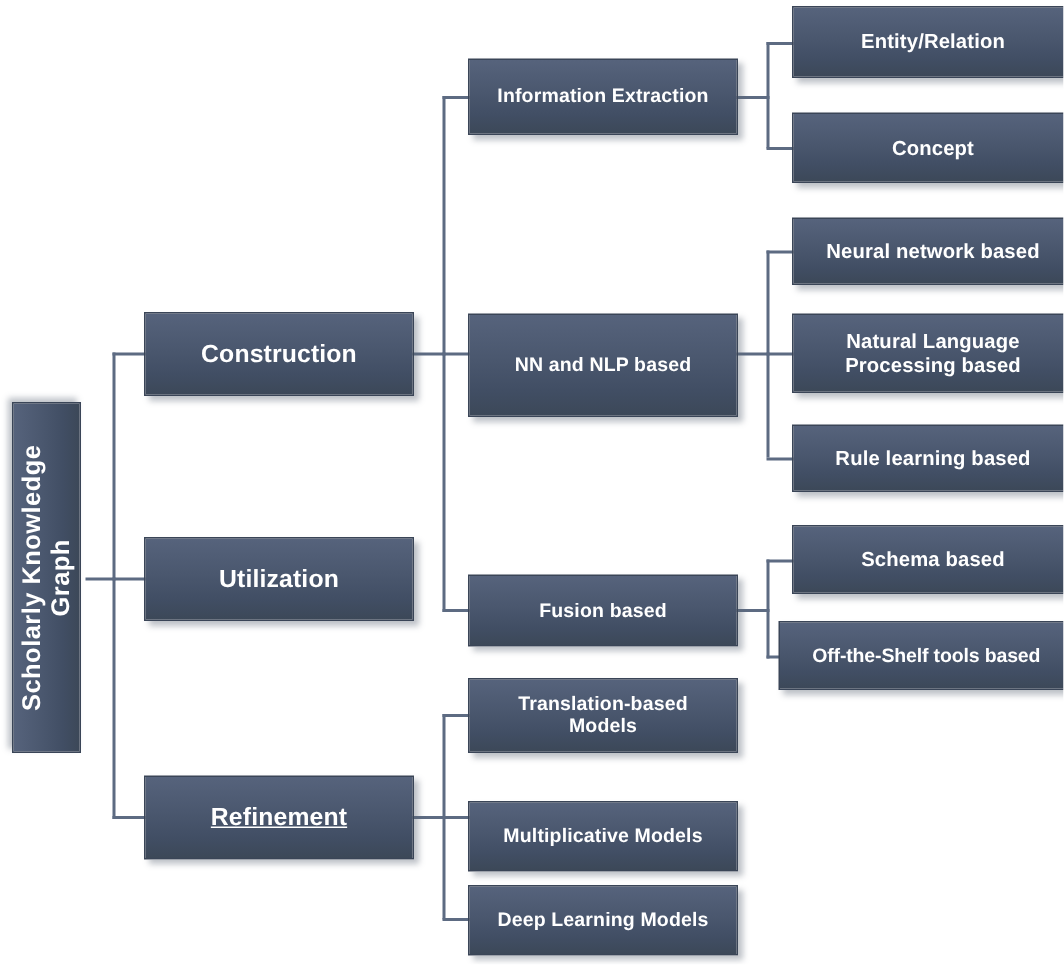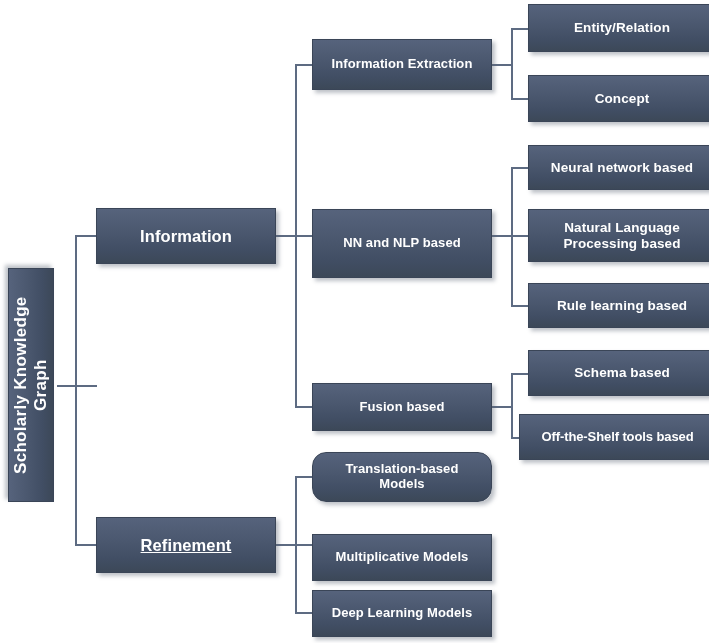--- a/index.html
+++ b/index.html
@@ -93,28 +93,29 @@
   <div class="conn h" style="left:511px; top:235px; width:18px;"></div>
   <div class="conn h" style="left:511px; top:305px; width:18px;"></div>
 
   <div class="conn h" style="left:491px; top:406px; width:22px;"></div>
   <div class="conn v" style="left:511px; top:373px; height:66px;"></div>
   <div class="conn h" style="left:511px; top:373px; width:18px;"></div>
   <div class="conn h" style="left:511px; top:437px; width:18px;"></div>
 
   <div class="node root" style="left:8px; top:268px; width:46px; height:234px;">Scholarly Knowledge Graph</div>
 
-  <div class="node lvl1" style="left:96px; top:208px; width:180px; height:56px;">Information</div>
+  <div class="node lvl1" style="left:96px; top:208px; width:180px; height:56px;">Construction</div>
+  <div class="node lvl1" style="left:96px; top:358px; width:180px; height:56px;">Utilization</div>
   <div class="node lvl1" style="left:96px; top:517px; width:180px; height:56px;text-decoration:underline;">Refinement</div>
 
   <div class="node lvl2" style="left:312px; top:39px; width:180px; height:51px;">Information Extraction</div>
   <div class="node lvl2" style="left:312px; top:209px; width:180px; height:69px;">NN and NLP based</div>
   <div class="node lvl2" style="left:312px; top:383px; width:180px; height:48px;">Fusion based</div>
 
-  <div class="node lvl2" style="left:312px; top:452px; width:180px; height:50px;border-radius:14px;">Translation-based
+  <div class="node lvl2" style="left:312px; top:452px; width:180px; height:50px;">Translation-based
 Models</div>
   <div class="node lvl2" style="left:312px; top:521px; width:180px; height:47px;margin-top:13px;">Multiplicative Models</div>
   <div class="node lvl2" style="left:312px; top:590px; width:180px; height:47px;">Deep Learning Models</div>
 
   <div class="node lvl3" style="left:528px; top:4px; width:188px; height:48px;">Entity/Relation</div>
   <div class="node lvl3" style="left:528px; top:75px; width:188px; height:47px;">Concept</div>
 
   <div class="node lvl3" style="left:528px; top:145px; width:188px; height:45px;">Neural network based</div>
   <div class="node lvl3" style="left:528px; top:209px; width:188px; height:53px;">Natural Language
 Processing based</div>

